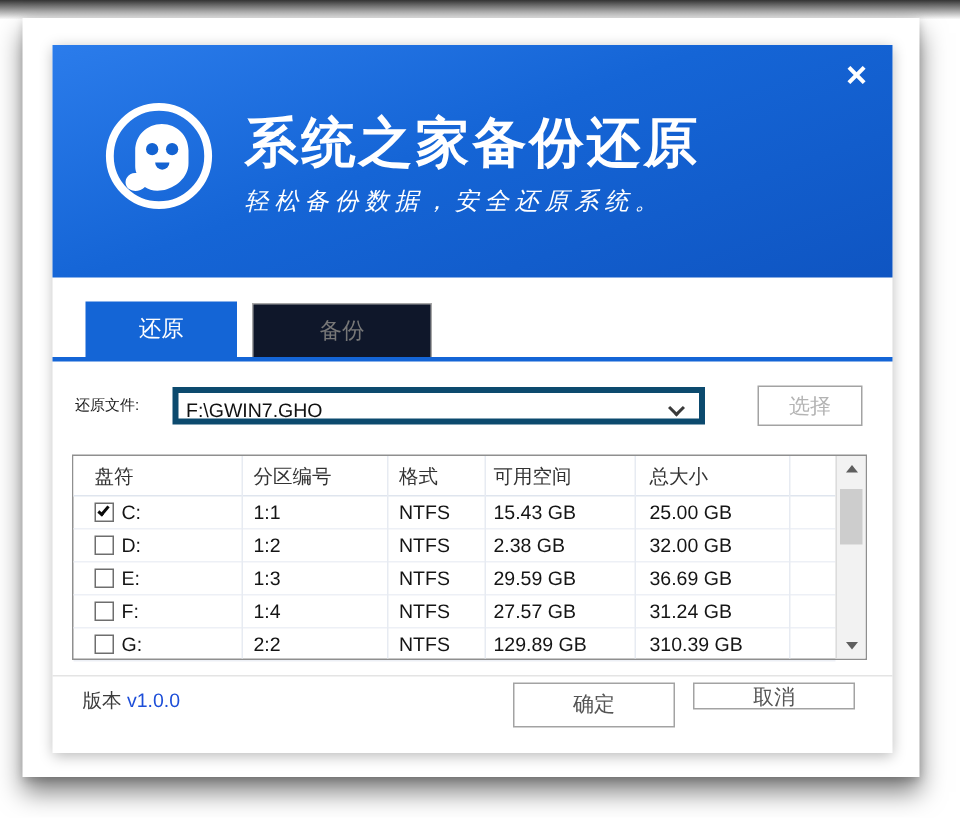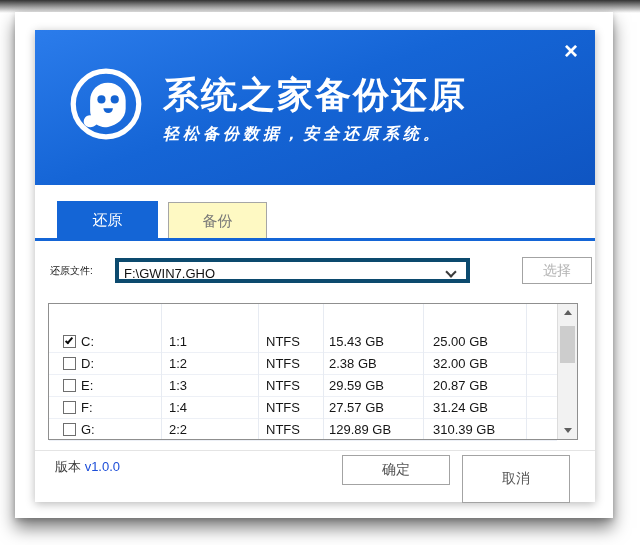--- a/index.html
+++ b/index.html
@@ -18,45 +18,45 @@
   
   .header { position:absolute; left:0; top:0; width:560px; height:155px;
     background:linear-gradient(160deg,#2b7ceb 0%, #1565d6 45%, #0f55c2 100%); }
   .close { position:absolute; top:8px; right:10px; width:28px; height:28px;
     color:#fff; font-size:24px; line-height:26px; text-align:center; cursor:pointer;
     font-weight:bold; }
   .logo { position:absolute; left:33px; top:36px; width:76px; height:76px; }
   .title { position:absolute; left:128px; top:41px; color:#fff; font-size:36px;
     font-weight:700; letter-spacing:2px; white-space:nowrap; }
   .subtitle { position:absolute; left:128px; top:94px; color:#fff; font-size:16px;
-    font-style:italic; letter-spacing:4px; white-space:nowrap;font-weight:bold; }
+    font-style:italic; letter-spacing:4px; white-space:nowrap; }
 
   
   .tab { position:absolute; height:37px; line-height:37px; text-align:center;
     font-size:15px; cursor:pointer; }
   .tab-restore { left:22px; top:171px; width:101px; background:#1465d6; color:#fff; }
-  .tab-backup { left:133px; top:172px; width:99px; background:#fef9c3; color:#777;
+  .tab-backup { left:133px; top:172px; width:120px; background:#0f172a; color:#777;
     border:1px solid #a6a6a6; border-bottom:none; line-height:35px; }
   .tab-underline { position:absolute; left:0; top:208px; width:560px; height:3px;
     background:#1465d6; }
 
   
   .form-label { position:absolute; left:15px; top:228px; height:25px; line-height:25px;
     font-size:10px; color:#1a1a1a; }
   .combo { position:absolute; left:80px; top:228px; width:355px; height:25px;
     background:#fff; border:4px solid #0c4a6e; cursor:pointer; }
   .combo-text { position:absolute; left:5px; top:0; height:23px; line-height:23px;
     font-size:13px; color:#111; white-space:nowrap; }
   .combo-chevron { position:absolute; right:11px; top:6px; width:8px; height:8px;
     border-right:2px solid #3a3a3a; border-bottom:2px solid #3a3a3a;
     transform:rotate(45deg); }
   .btn { position:absolute; background:#fff; border:1px solid #a3a3a3;
     font-size:14px; text-align:center; cursor:pointer;
     font-family:"Liberation Sans", sans-serif; }
-  .select-btn { left:487px; top:227px; width:70px; height:27px; color:#b3b3b3;font-family:Liberation Serif, serif; }
+  .select-btn { left:470px; top:227px; width:70px; height:27px; color:#b3b3b3;font-family:Liberation Serif, serif; }
 
   
   .table { position:absolute; left:13px; top:273px; width:530px; height:137px;
     background:#fff; border:1px solid #8f8f8f; }
   .thead { position:absolute; left:0; top:0; right:20px; height:27px;
     border-bottom:1px solid #dfe5ee; background:#fff; }
   .th { position:absolute; top:0; height:27px; line-height:27px; font-size:13px;
     color:#333; white-space:nowrap; }
   .tbody { position:absolute; left:0; top:27px; right:20px; }
   .trow { position:relative; height:22px; border-bottom:1px solid #edf0f6; }
@@ -85,21 +85,21 @@
     border-right:4px solid transparent; border-top:5px solid #5f5f5f; }
   .sb-thumb { position:absolute; left:2px; top:22px; width:15px; height:37px;
     background:#cdcdcd; cursor:grab; }
 
   
   .footer-line { position:absolute; left:0; top:420px; width:560px; height:1px;
     background:#e4e4e4; }
   .version { position:absolute; left:20px; top:428px; font-size:13px; color:#3c3c3c; }
   .version .vnum { color:#1d4ed8;text-align:right; }
   .ok-btn { left:307px; top:425px; width:108px; height:30px; color:#555; }
-  .cancel-btn { left:427px; top:425px; width:108px; height:48px; color:#555; }
+  .cancel-btn { left:427px; top:425px; width:108px; height:18px; color:#555; }
 </style>
 </head>
 <body>
 
 <div class="canvas">
   <div class="top-shade"></div>
   <div class="sheet">
     <div class="window">
 
       <div class="header">
@@ -122,20 +122,27 @@
       <div class="tab-underline"></div>
 
       <div class="form-label">还原文件:</div>
       <div class="combo">
         <span class="combo-text">F:\GWIN7.GHO</span>
         <span class="combo-chevron"></span>
       </div>
       <button class="btn select-btn">选择</button>
 
       <div class="table">
+        <div class="thead">
+          <span class="th h1">盘符</span>
+          <span class="th h2">分区编号</span>
+          <span class="th h3">格式</span>
+          <span class="th h4">可用空间</span>
+          <span class="th h5">总大小</span>
+        </div>
         <div class="tbody" id="tbody">
   <div class="trow">
     <span class="cb checked">
       <span class="tick"></span>
     </span>
     <span class="c c1">C:</span>
     <span class="c c2">1:1</span>
     <span class="c c3">NTFS</span>
     <span class="c c4">15.43 GB</span>
     <span class="c c5">25.00 GB</span>
@@ -153,21 +160,21 @@
   </div>
 
   <div class="trow">
     <span class="cb">
       
     </span>
     <span class="c c1">E:</span>
     <span class="c c2">1:3</span>
     <span class="c c3">NTFS</span>
     <span class="c c4">29.59 GB</span>
-    <span class="c c5">20.87 GB</span>
+    <span class="c c5">36.69 GB</span>
   </div>
 
   <div class="trow">
     <span class="cb">
       
     </span>
     <span class="c c1">F:</span>
     <span class="c c2">1:4</span>
     <span class="c c3">NTFS</span>
     <span class="c c4">27.57 GB</span>

